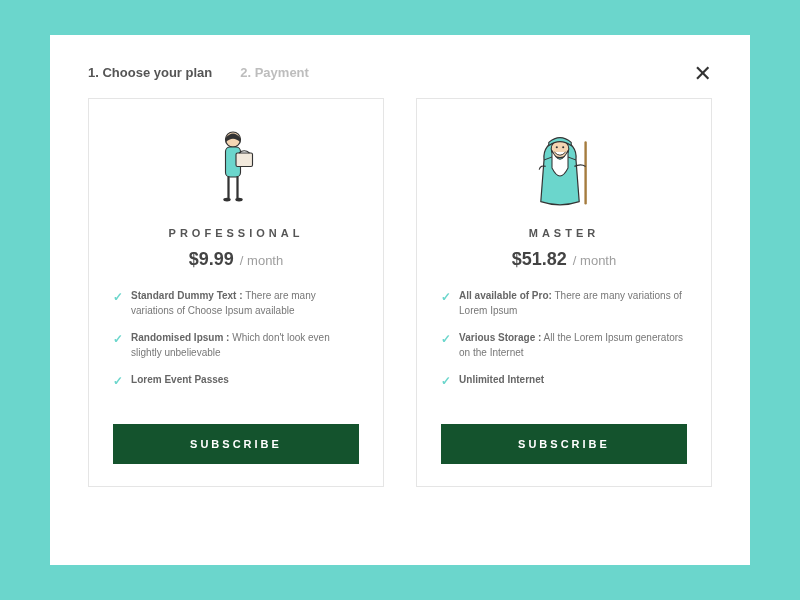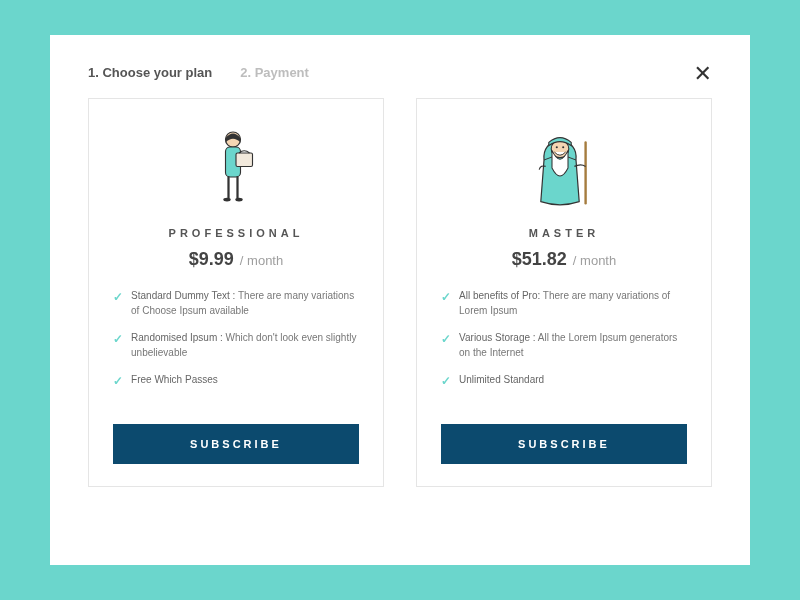--- a/index.html
+++ b/index.html
@@ -88,23 +88,23 @@
   color: #777;
   line-height: 1.5;
   margin-bottom: 12px;
 }
 .check {
   color: #6bd6cc;
   font-weight: bold;
   font-size: 12px;
   flex-shrink: 0;
 }
-.feat-title { font-weight: 400; color: #666; }
+.feat-title { font-weight: 700; color: #666; }
 .subscribe {
-  background: #0c4a6e;
+  background: #14532d;
   color: #fff;
   border: none;
   font-size: 11px;
   font-weight: 700;
   letter-spacing: 3px;
   padding: 14px 0;
   width: 100%;
   cursor: pointer;
 }
 </style>
@@ -142,21 +142,21 @@
         <li>
           <span class="check">✓</span>
           <span><span class="feat-title">Standard Dummy Text :</span><span>  There are many variations of Choose Ipsum available</span></span>
         </li>
         <li>
           <span class="check">✓</span>
           <span><span class="feat-title">Randomised Ipsum :</span><span>  Which don't look even slightly unbelievable</span></span>
         </li>
         <li>
           <span class="check">✓</span>
-          <span><span class="feat-title">Free Which Passes</span><span></span></span>
+          <span><span class="feat-title">Lorem Event Passes</span><span></span></span>
         </li>
       </ul>
       <button class="subscribe">SUBSCRIBE</button>
     </div>
 
     <div class="card">
       <div class="illus">
         <svg viewBox="0 0 90 100" width="72" height="84">
           <path d="M20 40 Q18 20 40 14 Q62 20 60 40 L64 92 Q40 100 16 92 Z" fill="#6bd6cc" stroke="#333" stroke-width="1.5"></path>
           <path d="M20 40 Q40 30 60 40" fill="none" stroke="#333" stroke-width="1.2"></path>
@@ -172,28 +172,28 @@
         </svg>
       </div>
       <div class="plan-name">MASTER</div>
       <div class="price-line">
         <span class="price">$51.82</span>
         <span class="period">/ month</span>
       </div>
       <ul class="features">
         <li>
           <span class="check">✓</span>
-          <span><span class="feat-title">All benefits of Pro:</span><span> There are many variations of Lorem Ipsum</span></span>
+          <span><span class="feat-title">All available of Pro:</span><span> There are many variations of Lorem Ipsum</span></span>
         </li>
         <li>
           <span class="check">✓</span>
           <span><span class="feat-title">Various Storage :</span><span> All the Lorem Ipsum generators on the Internet</span></span>
         </li>
         <li>
           <span class="check">✓</span>
-          <span><span class="feat-title">Unlimited Standard</span><span></span></span>
+          <span><span class="feat-title">Unlimited Internet</span><span></span></span>
         </li>
       </ul>
       <button class="subscribe">SUBSCRIBE</button>
     </div>
 
   </div>
 </div>
 
 </body></html>

